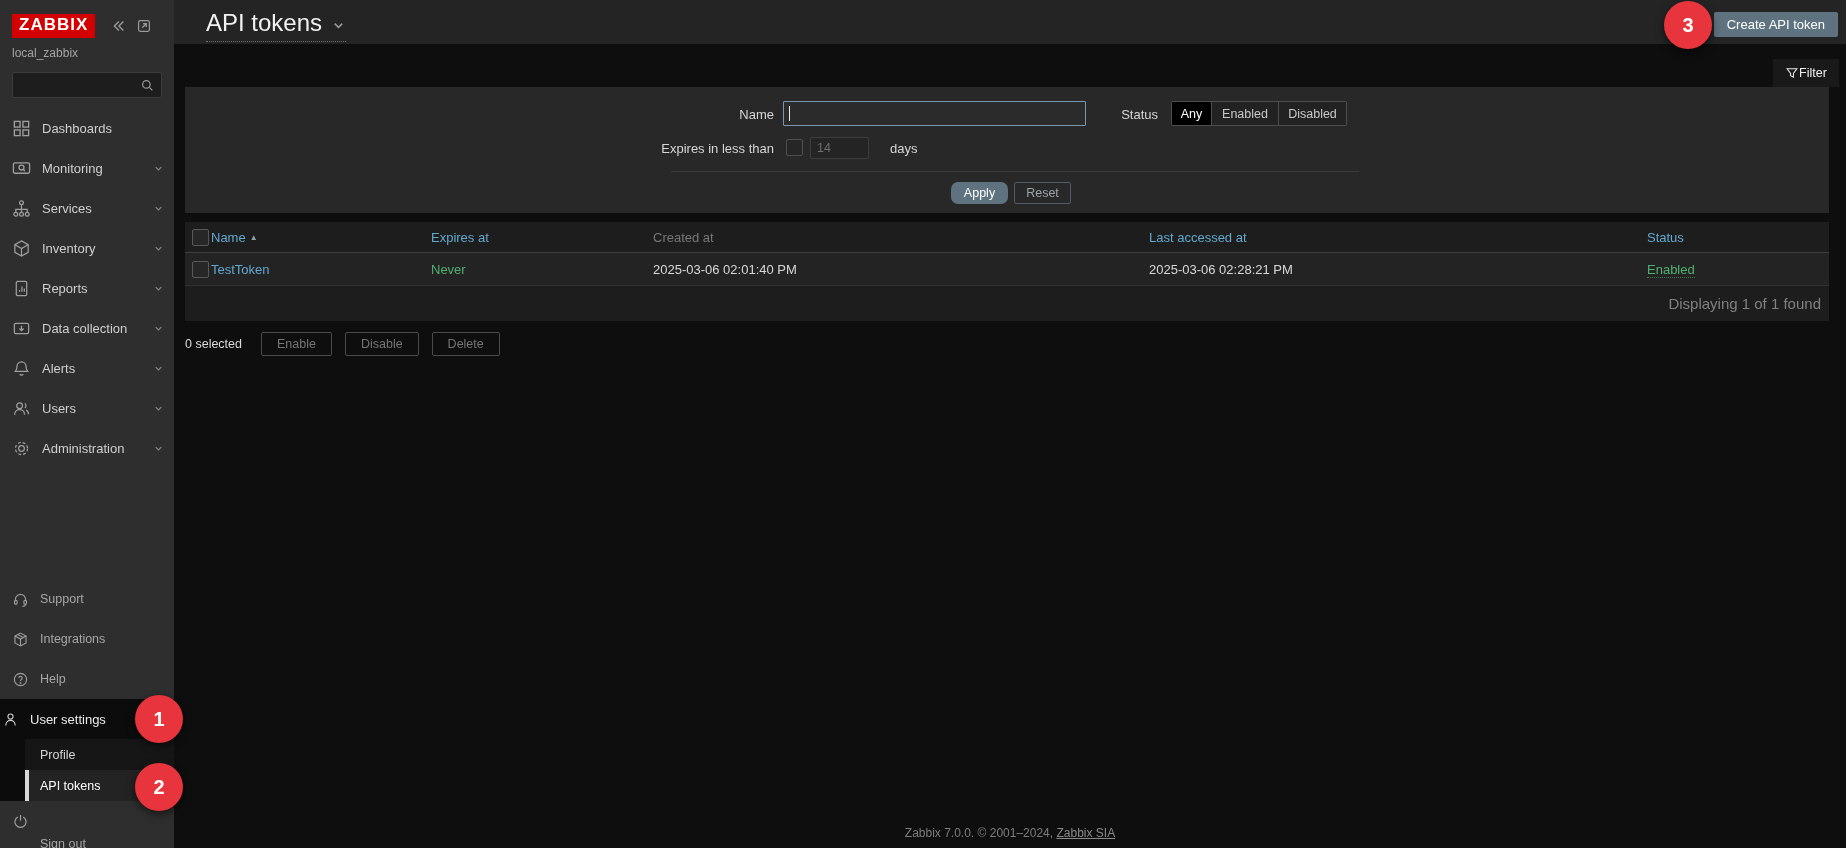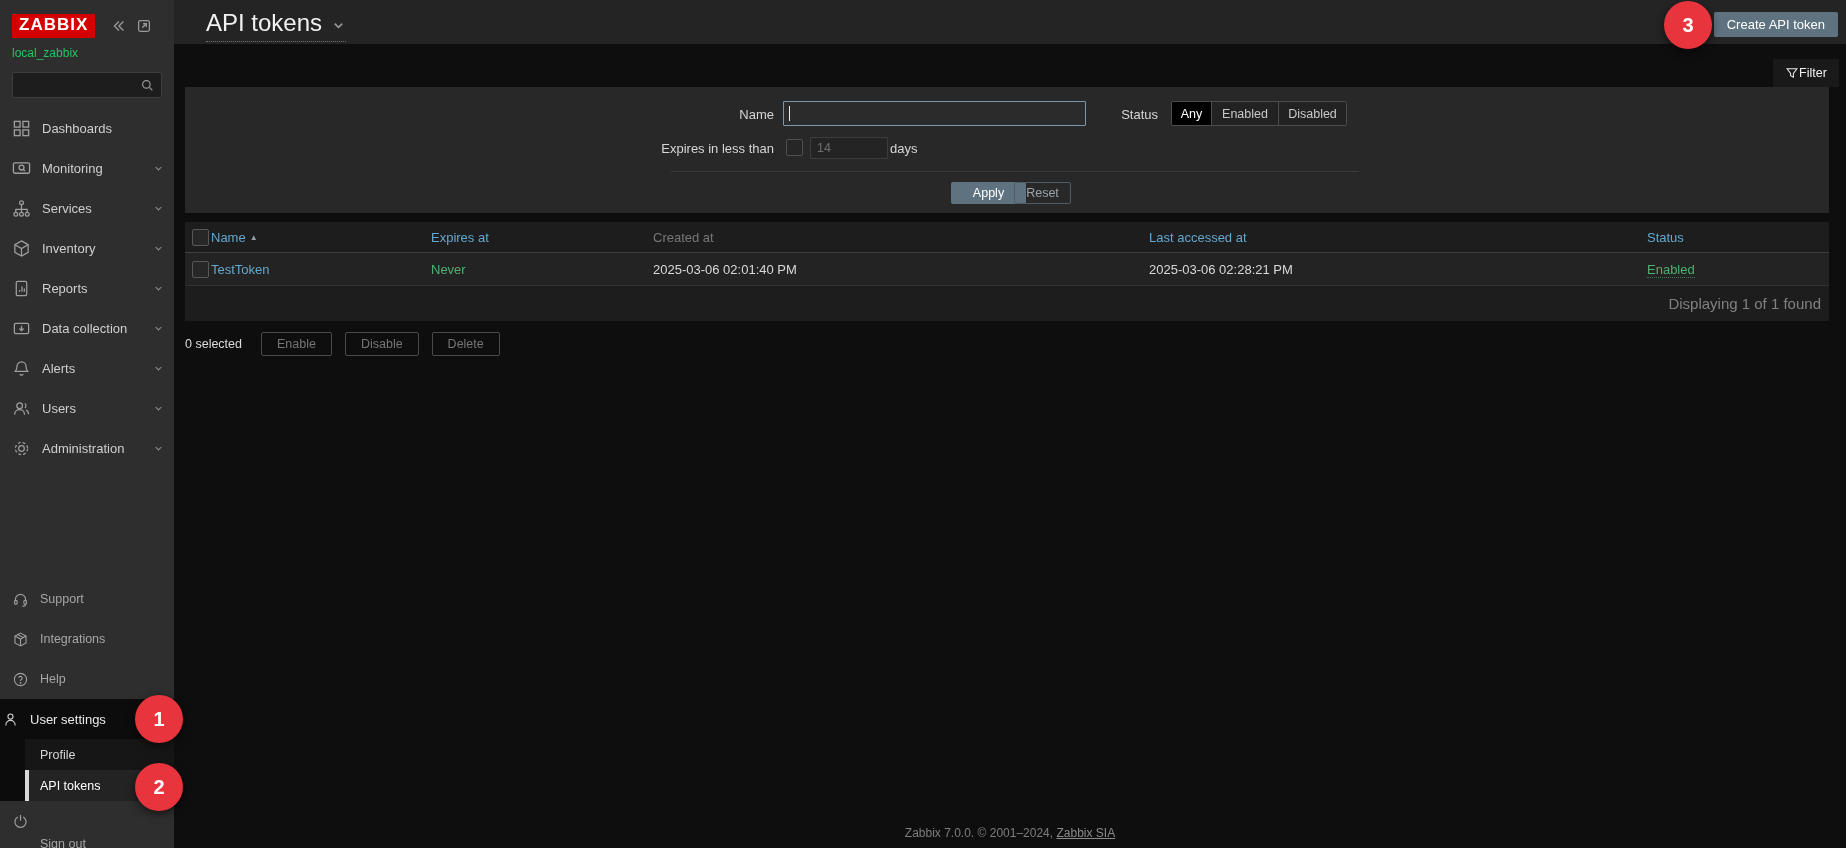--- a/index.html
+++ b/index.html
@@ -9,21 +9,21 @@
     background:#0e0e0e; color:#ccc;
     font-family:"Liberation Sans", sans-serif; font-size:13px;
   }
   svg { display:block; }
 
   
   .sidebar { position:absolute; left:0; top:0; width:174px; height:848px; background:#2e2e2e; z-index:2; }
   .logo-row { display:flex; align-items:center; padding:14px 12px 0 12px; }
   .logo { background:#d40000; color:#fff; font-weight:bold; font-size:17px; letter-spacing:1px; padding:1px 7px 3px 7px; }
   .logo-icons { display:flex; gap:8px; margin-left:14px; }
-  .server-name { color:#22c55e; font-size:12px; padding:8px 12px 0 12px; }
+  .server-name { color:#a3a3a3; font-size:12px; padding:8px 12px 0 12px; }
   .search-box { position:absolute; left:12px; top:72px; width:150px; height:26px;
     background:#1d1d1d; border:1px solid #3d3d3d; border-radius:2px;
     display:flex; align-items:center; }
   .search-box input { flex:1; background:transparent; border:none; outline:none; color:#ddd; font-size:12px; padding:0 4px 0 8px; width:110px; }
   .search-box .s-icon { margin-right:6px; }
 
   .nav { position:absolute; left:0; width:174px; }
   .nav-main { top:108px; }
   .nav-secondary { top:579px; }
   .nav-item { display:flex; align-items:center; height:40px; padding:0 10px 0 12px; cursor:pointer; }
@@ -58,25 +58,25 @@
   .f-label { position:absolute; color:#d6d6d6; font-size:13px; text-align:right; }
   .name-input { position:absolute; left:598px; top:14px; width:303px; height:25px;
     background:#2b2b2b; border:1px solid #7b97ad; border-radius:1px; display:flex; align-items:center; padding-left:5px; }
   .caret { width:1px; height:15px; background:#e8e8e8; }
   .segmented { position:absolute; left:986px; top:14px; height:25px; display:flex; border:1px solid #4d4d4d; border-radius:2px; overflow:hidden; }
   .seg-btn { height:100%; display:flex; align-items:center; justify-content:center; font-size:12.5px;
     color:#c9c9c9; background:#222; border-right:1px solid #4d4d4d; cursor:pointer; }
   .seg-btn:last-child { border-right:none; }
   .seg-btn.sel { background:#000000; color:#fff; }
   .f-checkbox { position:absolute; left:601px; top:52px; width:17px; height:17px; background:#262626; border:1px solid #4f4f4f; border-radius:2px; cursor:pointer; }
-  .days-input { position:absolute; left:625px; top:50px; width:78px; height:22px; background:#242424; border:1px solid #3c3c3c; border-radius:1px;
+  .days-input { position:absolute; left:625px; top:50px; width:59px; height:22px; background:#242424; border:1px solid #3c3c3c; border-radius:1px;
     color:#6e6e6e; font-size:12.5px; display:flex; align-items:center; padding-left:6px; }
   .f-divider { position:absolute; left:486px; top:84px; width:688px; height:1px; background:#3a3a3a; }
-  .apply-btn { position:absolute; left:766px; top:95px; width:75px; height:22px; background:#5e737f; color:#fff;
-    border:none; border-radius:2px; font-size:12.5px; cursor:pointer; font-family:"Liberation Sans", sans-serif; }
+  .apply-btn { position:absolute; left:766px; top:95px; width:57px; height:22px; background:#5e737f; color:#fff;
+    border:none; border-radius:7px; font-size:12.5px; cursor:pointer; font-family:"Liberation Sans", sans-serif; }
   .reset-btn { position:absolute; left:829px; top:95px; width:57px; height:22px; background:transparent; color:#9aa4ab;
     border:1px solid #4f5c66; border-radius:2px; font-size:12.5px; cursor:pointer; font-family:"Liberation Sans", sans-serif; }
 
   
   .token-table { position:absolute; left:185px; top:222px; width:1644px; background:#1d1d1d; }
   .t-grid { display:grid; grid-template-columns:26px 220px 222px 496px 498px 1fr; align-items:center; }
   .t-head { height:31px; border-bottom:1px solid #3f3f3f; }
   .t-row { height:33px; background:#232323; border-bottom:1px solid #323232; }
   .t-link { color:#63a8cf; font-size:13px; text-decoration:none; cursor:pointer; }
   .t-plain { color:#787878; font-size:13px; }

